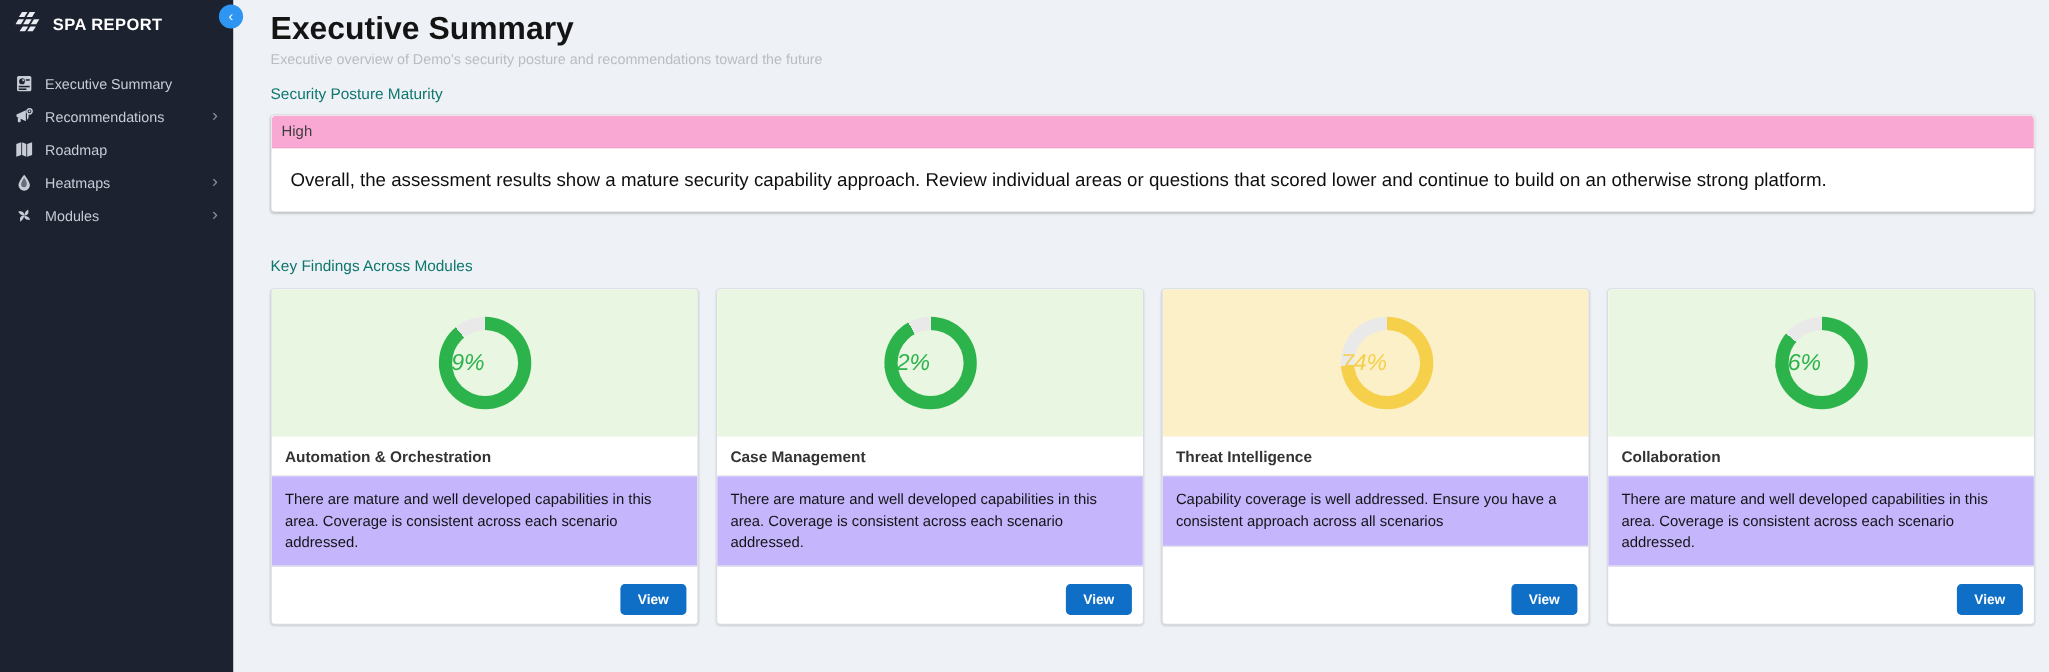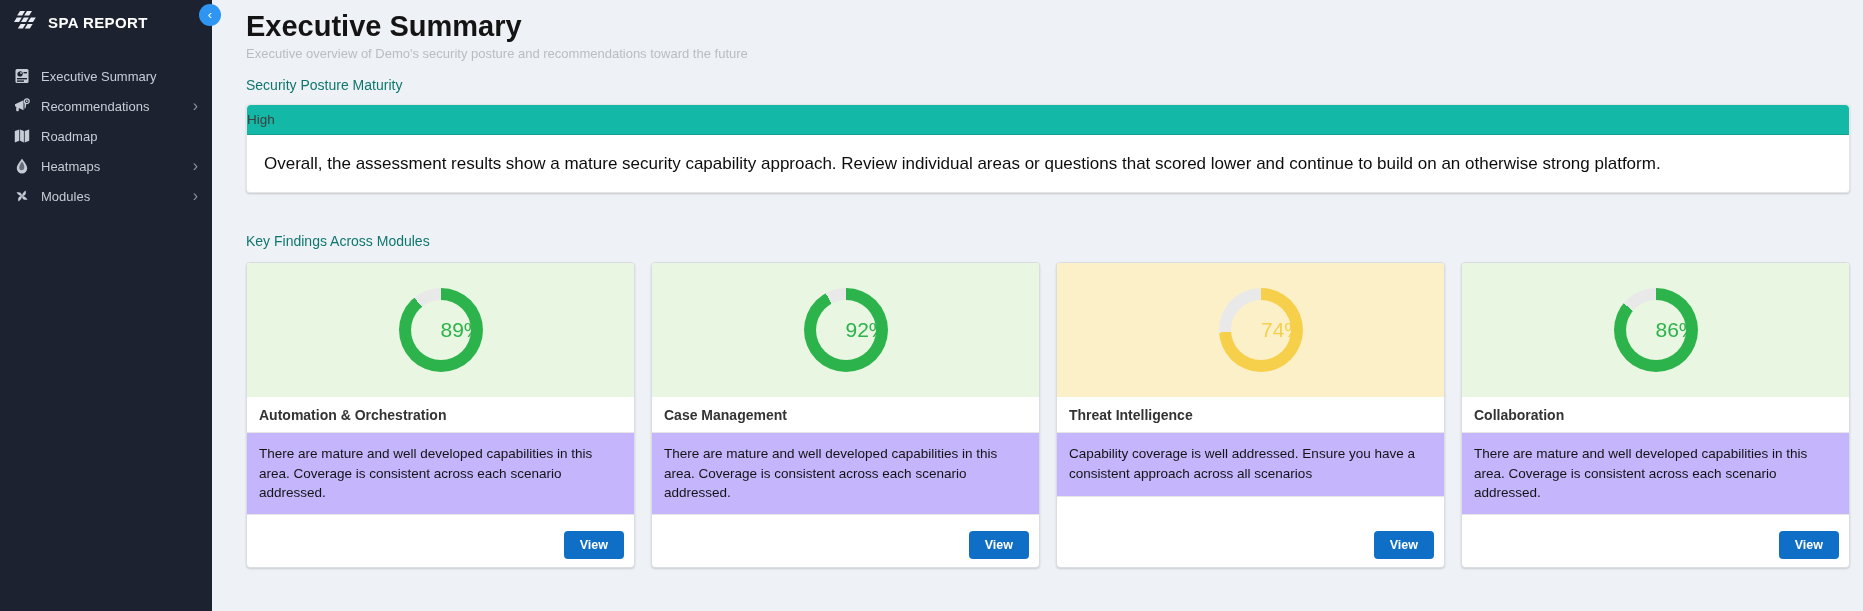--- a/index.html
+++ b/index.html
@@ -45,36 +45,36 @@
   .page-subtitle { font-size: 13px; color: #b9bdc1; margin-bottom: 16px; }
   .section-title { font-size: 14px; font-weight: normal; color: #0f766e; margin-bottom: 11px; }
   .section-title.second { margin-top: 40px; }
 
   
   .alert-card {
     background: #fff; border: 1px solid rgba(0,0,0,.10); border-radius: 4px;
     box-shadow: 0 1px 2px rgba(0,0,0,.18);
   }
   .alert-header {
-    background: #14b8a6; padding: 7px 0; font-size: 13.5px; color: #3e3e3e;
+    background: #f9a8d4; padding: 7px 9px; font-size: 13.5px; color: #3e3e3e;
     border-bottom: 1px solid rgba(0,0,0,.12); border-radius: 4px 4px 0 0;
   }
   .alert-body { padding: 19px 17px 18px; font-size: 17px; color: #0e0e0e; }
 
   
   .cards { display: grid; grid-template-columns: repeat(4, 1fr); gap: 16px; margin-top: 13px; }
   .card {
     background: #fff; border: 1px solid #d9dce0; border-radius: 4px;
     box-shadow: 0 1px 2px rgba(0,0,0,.15);
     display: flex; flex-direction: column; height: 306px; overflow: hidden;
   }
   .card-chart { height: 134px; flex: 0 0 134px; display: flex; align-items: center; justify-content: center; }
   .donut {
     width: 84px; height: 84px; border-radius: 50%;
-    position: relative; display: flex; align-items: center; justify-content: flex-end;
+    position: relative; display: flex; align-items: center; justify-content: flex-start; font-style: italic;
   }
   .donut::after { content: ""; position: absolute; inset: 12px; border-radius: 50%; background: var(--hole, #fff); }
   .donut-label { position: relative; z-index: 1; font-size: 21px; }
   .card-title {
     padding: 10px 12px 9px; font-size: 14px; font-weight: bold; color: #333;
     border-bottom: 1px solid #e6e6e6; background: #fff;
   }
   .card-desc {
     padding: 11px 12px; font-size: 13.5px; line-height: 1.45; color: #141414;
     background: #c4b5fd; border-bottom: 1px solid #e6e6e6; min-height: 64px;

